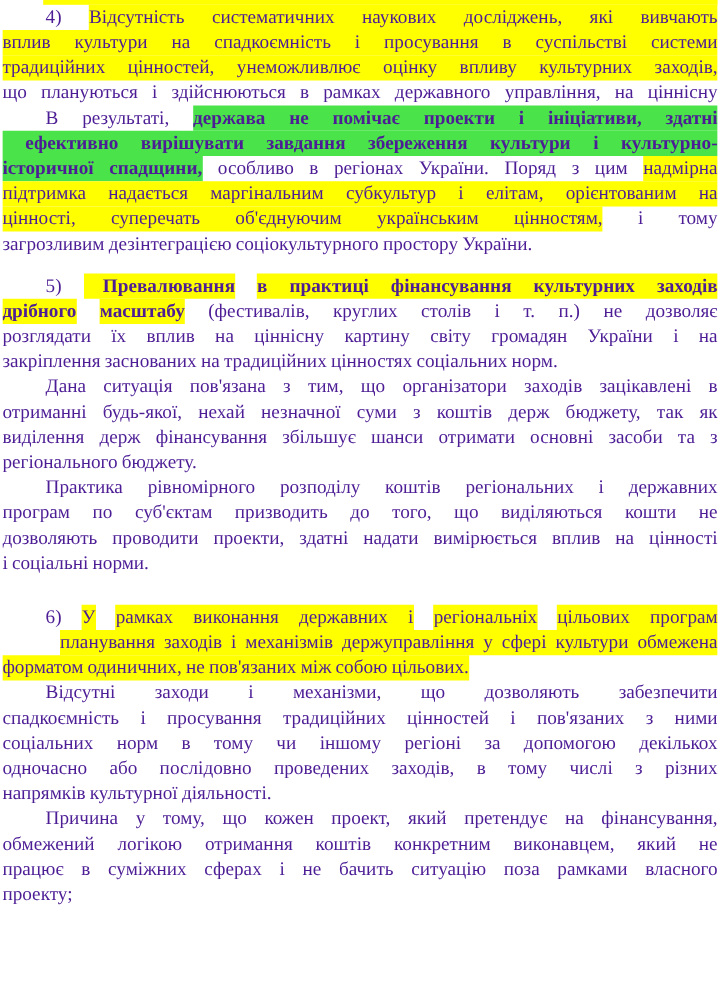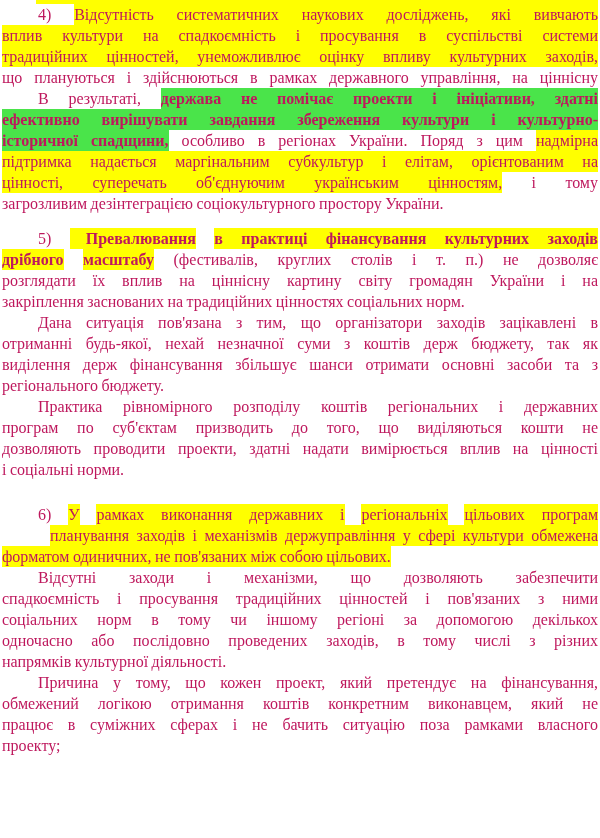--- a/index.html
+++ b/index.html
@@ -32,30 +32,30 @@
   .line.nojust { text-align-last: left; }
   .line.first { text-indent: 36px; }
   .run { padding: 3px 0; }
   .run.plain { background: transparent; }
   .run.yb, .run.g { font-weight: bold; }
 </style>
 </head>
 <body style="background: rgb(255, 255, 255);">
 
 <div class="top-strip" style="background: rgb(255, 255, 0);"></div>
-<div class="doc" style="color: #be185d;">
+<div class="doc" style="color: #4c1d95;">
     <div class="para">
       <div class="line first"><span class="run plain">4) </span><span class="run y" style="background: rgb(255, 255, 0);">Відсутність систематичних наукових досліджень, які вивчають</span></div>
       <div class="line"><span class="run y" style="background: rgb(255, 255, 0);">вплив культури на спадкоємність і просування в суспільстві системи</span></div>
       <div class="line"><span class="run y" style="background: rgb(255, 255, 0);">традиційних цінностей, унеможливлює оцінку впливу культурних заходів,</span></div>
       <div class="line"><span class="run plain">що плануються і здійснюються в рамках державного управління, на ціннісну</span></div>
     </div>
     <div class="para">
       <div class="line first"><span class="run plain">В результаті, </span><span class="run g" style="background: rgb(74, 228, 74);">держава не помічає проекти і ініціативи, здатні</span></div>
-      <div class="line"><span class="run g" style="background: rgb(74, 228, 74);">ефективно вирішувати завдання збереження культури і культурно-</span></div>
+      <div class="line"><span class="run g" style="background: rgb(74, 228, 74); padding-left: 19px;">ефективно вирішувати завдання збереження культури і культурно-</span></div>
       <div class="line"><span class="run g" style="background: rgb(74, 228, 74);">історичної спадщини,</span><span class="run plain"> особливо в регіонах України. Поряд з цим </span><span class="run y" style="background: rgb(255, 255, 0);">надмірна</span></div>
       <div class="line"><span class="run y" style="background: rgb(255, 255, 0);">підтримка надається маргінальним субкультур і елітам, орієнтованим на</span></div>
       <div class="line"><span class="run y" style="background: rgb(255, 255, 0);">цінності, суперечать об'єднуючим українським цінностям,</span><span class="run plain"> і тому</span></div>
       <div class="line nojust"><span class="run plain">загрозливим дезінтеграцією соціокультурного простору України.</span></div>
     </div>
     <div class="para" style="margin-top: 14px;">
       <div class="line first"><span class="run plain">5) </span><span class="run yb" style="background: rgb(255, 255, 0); padding-left: 16px;">Превалювання</span><span class="run plain"> </span><span class="run yb" style="background: rgb(255, 255, 0);">в практиці фінансування культурних заходів</span></div>
       <div class="line"><span class="run yb" style="background: rgb(255, 255, 0);">дрібного</span><span class="run plain"> </span><span class="run yb" style="background: rgb(255, 255, 0);">масштабу</span><span class="run plain"> (фестивалів, круглих столів і т. п.) не дозволяє</span></div>
       <div class="line"><span class="run plain">розглядати їх вплив на ціннісну картину світу громадян України і на</span></div>
       <div class="line nojust"><span class="run plain">закріплення заснованих на традиційних цінностях соціальних норм.</span></div>

